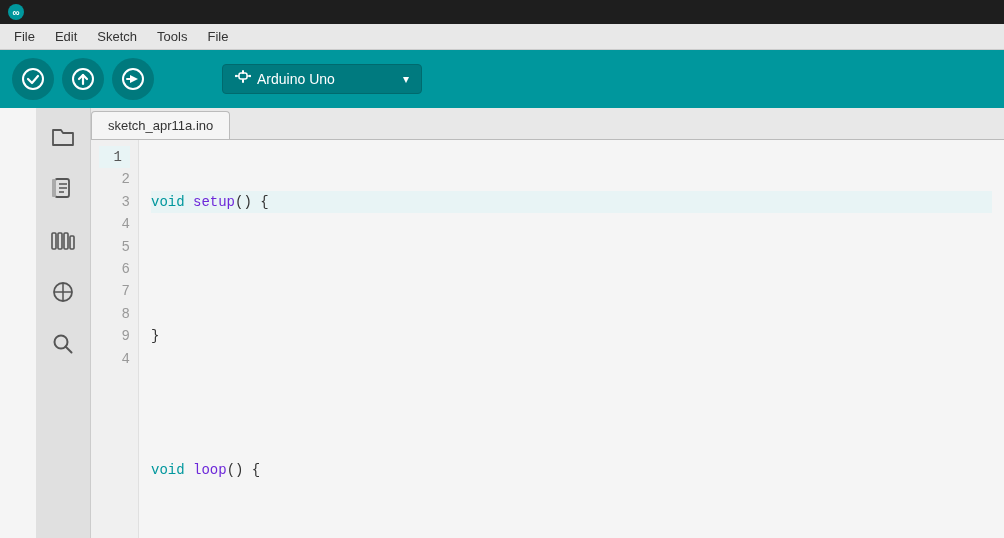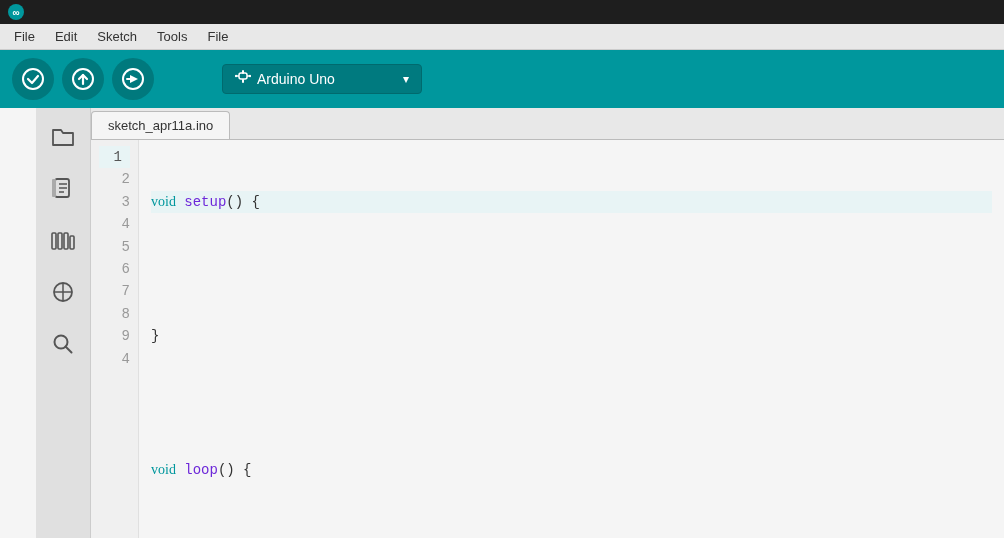--- a/index.html
+++ b/index.html
@@ -160,21 +160,21 @@
       padding: 6px 12px;
       font-family: 'Consolas', 'Courier New', monospace;
       font-size: 14px;
       line-height: 1.6;
       white-space: pre;
     }
     .code-line { height: 22.4px; display: flex; align-items: center; }
     .code-line.active { background: #e8f4f5; }
 
     
-    .kw-void { color: #00979d; font-family: Liberation Serif, serif; }
+    .kw-void { color: #00979d; }
     .kw-func { color: #6d28d9; }
     .kw-comment { color: #95a5a6; }
     .kw-brace { color: #333; }
     .kw-plain { color: #333; }
   </style>
 </head>
 <body>
 
 <div id="title-bar">
   <div class="logo">

